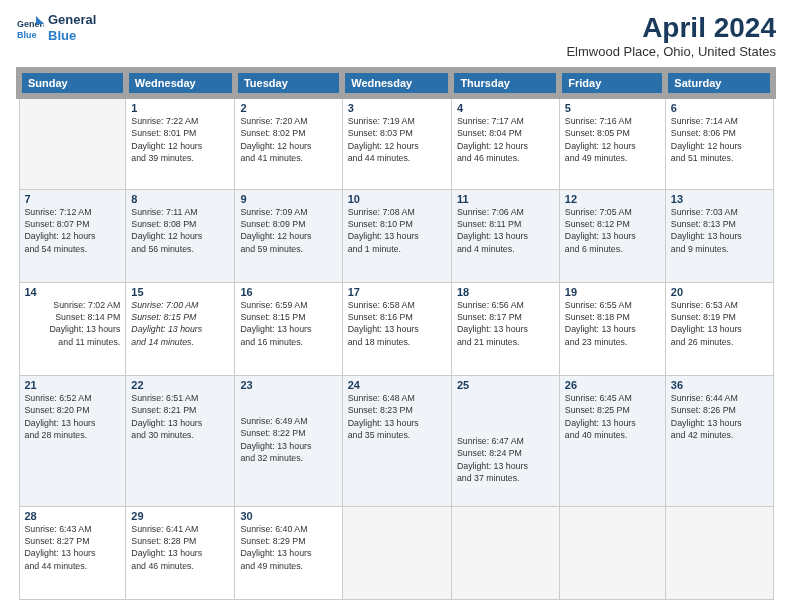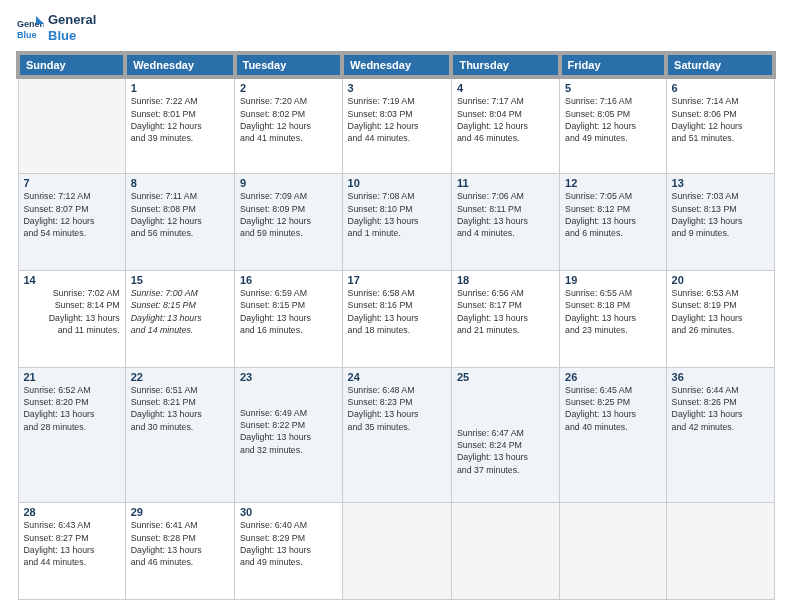--- a/index.html
+++ b/index.html
@@ -56,21 +56,21 @@
       width: 100%;
       font-size: 9.5px;
     }
     .calendar th {
       background: #2a6eaa;
       color: #fff;
       text-align: left;
       padding: 4px 6px;
       font-size: 11px;
       font-weight: bold;
-      border: 4px solid #a3a3a3;
+      border: 6px solid #a3a3a3;
     }
     .calendar td {
       border: 1px solid #ccc;
       vertical-align: top;
       padding: 3px 5px;
       width: 113px;
       height: 80px;
     }
     .calendar td.empty {
       background: #f5f5f5;
@@ -105,20 +105,24 @@
       <svg class="logo-icon" viewBox="0 0 28 28">
         <text x="1" y="13" font-size="9" font-weight="bold" fill="#1a3a5c">General</text>
         <text x="1" y="24" font-size="9" font-weight="bold" fill="#2a7cc7">Blue</text>
         <polygon points="20,2 28,10 20,10" fill="#2a7cc7"></polygon>
       </svg>
       <div style="display:flex;flex-direction:column;line-height:1.1">
         <span class="logo-text">General</span>
         <span class="logo-text" style="color:#2a7cc7">Blue</span>
       </div>
     </div>
+    <div class="title-block">
+      <div class="title-main">April 2024</div>
+      <div class="title-sub">Elmwood Place, Ohio, United States</div>
+    </div>
   </div>
 
   <table class="calendar">
     <thead>
       <tr>
       <th>Sunday</th>
           <th>Wednesday</th>
           <th>Tuesday</th>
           <th>Wednesday</th>
           <th>Thursday</th>

